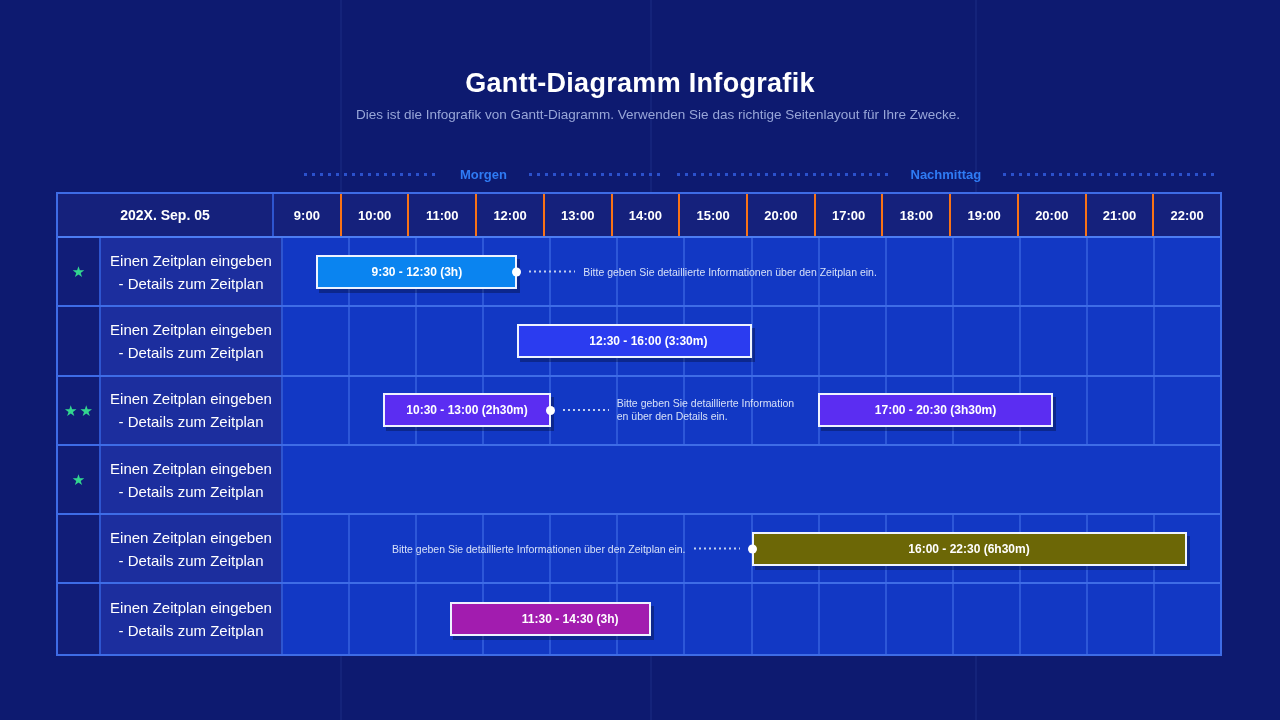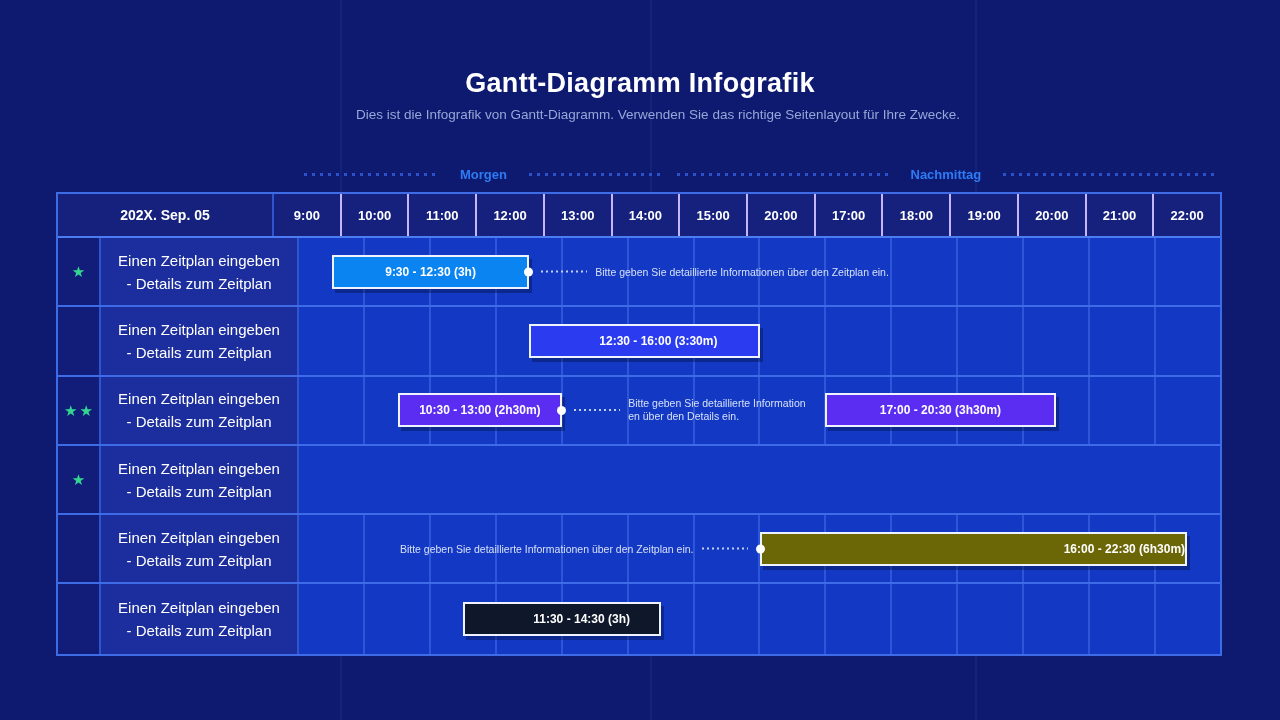--- a/index.html
+++ b/index.html
@@ -29,33 +29,33 @@
     border:2px solid #3e6ce6; box-sizing:border-box; background:#1238c4;
   }
   .ghead { display:flex; height:44px; background:#15217c; border-bottom:2px solid #4c7cf2; box-sizing:border-box; }
   .date-cell {
     width:216px; flex:none; display:flex; align-items:center; justify-content:center;
     font-size:14px; font-weight:bold; border-right:2px solid #2e55cf; box-sizing:border-box;
   }
   .time-cells { flex:1; display:flex; }
   .time-cell {
     flex:1; display:flex; align-items:center; justify-content:center;
-    font-size:13px; font-weight:bold; border-right:2px solid #c4b5fd; box-sizing:border-box;
+    font-size:13px; font-weight:bold; border-right:2px solid #f97316; box-sizing:border-box;
   }
   .time-cell:last-child { border-right:none; }
 
   .grow { display:flex; height:69.3px; border-bottom:2px solid #3e6ce6; box-sizing:border-box; }
   .grow:last-child { border-bottom:none; }
   .star-cell {
     width:43px; flex:none; background:#111d78; display:flex; align-items:center; justify-content:center;
     gap:2px; border-right:2px solid #2e55cf; box-sizing:border-box;
   }
   .star { color:#33d68f; font-size:15px; line-height:1; }
   .label-cell {
-    width:198px; flex:none; background:#1c2e9e; display:flex; flex-direction:column;
+    width:182px; flex:none; background:#1c2e9e; display:flex; flex-direction:column;
     align-items:center; justify-content:center; font-size:15px; line-height:23px;
     border-right:2px solid #2e55cf; box-sizing:border-box; text-align:left;
   }
   .time-area { flex:1; position:relative; background:#1238c4; }
   .gridcells { position:absolute; inset:0; display:flex; }
   .gcell { flex:1; border-right:2px solid #2d57d8; box-sizing:border-box; }
   .gcell:last-child { border-right:none; }
 
   .bar {
     position:absolute; top:50%; transform:translateY(-50%); height:34px;
@@ -250,21 +250,21 @@
             <div class="gcell"></div>
             <div class="gcell"></div>
             <div class="gcell"></div>
             <div class="gcell"></div>
             <div class="gcell"></div>
             <div class="gcell"></div>
             <div class="gcell"></div>
             <div class="gcell"></div>
             <div class="gcell"></div>
           </div>
-          <div class="bar" style="left: 50%; width: 46.4286%; background: rgb(108, 103, 6); justify-content: flex-end;">
+          <div class="bar" style="left: 50%; width: 46.4286%; background: rgb(108, 103, 6);">
             <span>16:00 - 22:30 (6h30m)</span>
           </div>
           <div class="anno left" style="right: 50%;">
             <div class="atext">
               <div>Bitte geben Sie detaillierte Informationen über den Zeitplan ein.</div>
             </div>
             <div class="leader"></div>
             <div class="dot"></div>
           </div>
         </div>
@@ -285,19 +285,19 @@
             <div class="gcell"></div>
             <div class="gcell"></div>
             <div class="gcell"></div>
             <div class="gcell"></div>
             <div class="gcell"></div>
             <div class="gcell"></div>
             <div class="gcell"></div>
             <div class="gcell"></div>
             <div class="gcell"></div>
           </div>
-          <div class="bar" style="left: 17.8571%; width: 21.4286%; background: #0f172a; padding-left: 39px;">
+          <div class="bar" style="left: 17.8571%; width: 21.4286%; background: #a21caf; padding-left: 39px;">
             <span>11:30 - 14:30 (3h)</span>
           </div>
         </div>
       </div>
     </div>
 </div>
 
 </body></html>

